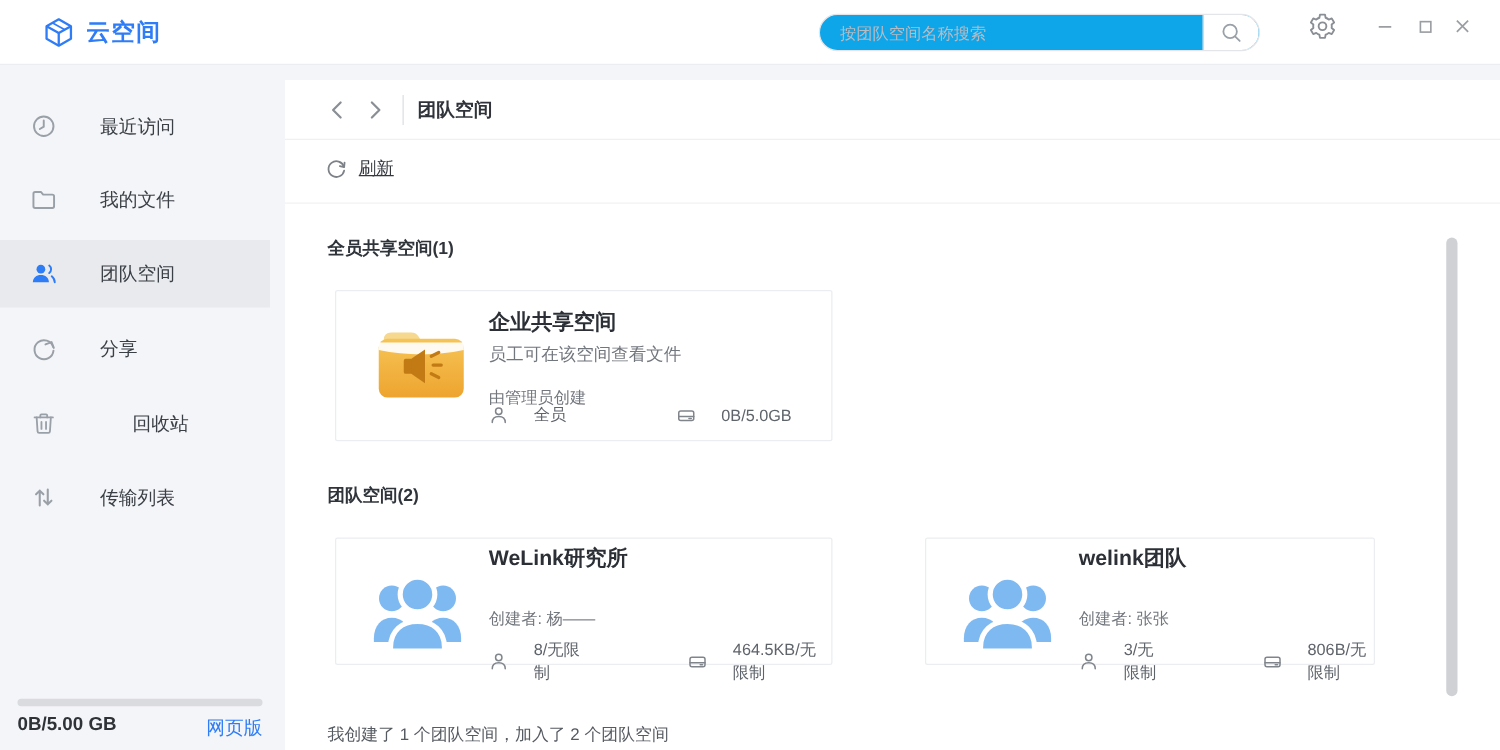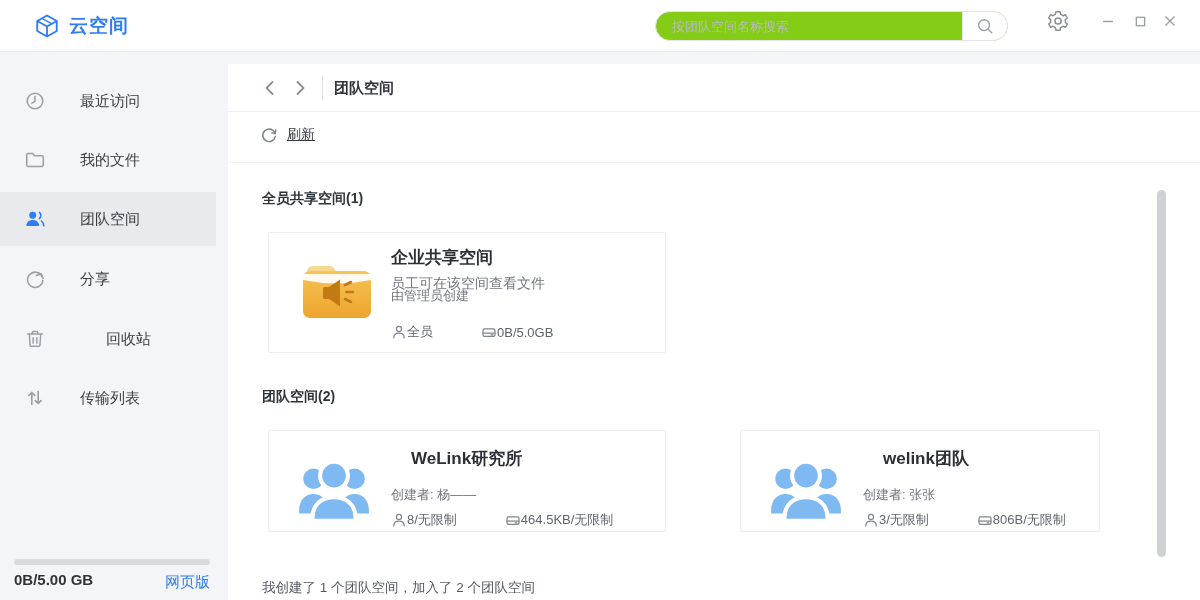--- a/index.html
+++ b/index.html
@@ -7,21 +7,21 @@
   body {
     font-family:"Liberation Sans","DejaVu Sans",sans-serif;
     position:relative; background:#fff; overflow:hidden; color:#333;
   }
   
   .topbar { position:absolute; left:0; top:0; width:1200px; height:52px;
     background:#fff; border-bottom:1px solid #ebedf0; }
   .logo { position:absolute; left:34px; top:0; height:52px; display:flex; align-items:center; gap:9px; }
   .logo-text { color:#2e7cf6; font-size:19px; font-weight:700; letter-spacing:1px; }
   .search { position:absolute; left:655px; top:11px; width:353px; height:30px;
-    border:1px solid #e3e5e9; border-radius:16px; display:flex; align-items:stretch; background:#84cc16; overflow:hidden; }
+    border:1px solid #e3e5e9; border-radius:16px; display:flex; align-items:stretch; background:#0ea5e9; overflow:hidden; }
   .search input { flex:1; border:none; outline:none; padding:0 16px; font-size:13px; color:#333;
     font-family:inherit; background:transparent; }
   .search input::placeholder { color:#b7bbc2; }
   .search-divider { width:1px; background:#e3e5e9; margin:0; }
   .search-btn { width:44px; display:flex; align-items:center; justify-content:center; cursor:pointer; background:#fff; border:none; }
   .gear { position:absolute; left:1046px; top:9px; width:24px; height:24px; cursor:pointer; }
   .winbtn { position:absolute; top:11px; width:20px; height:20px; cursor:pointer; display:flex; align-items:center; justify-content:center; }
   .win-min { left:1098px; } .win-max { left:1130px; } .win-close { left:1160px; }
   
   .sidebar { position:absolute; left:0; top:52px; width:228px; height:548px; background:#f4f5f8; }
@@ -46,29 +46,29 @@
   .refresh { position:absolute; left:32px; top:14px; display:flex; align-items:center; gap:9px; cursor:pointer; }
   .refresh .lbl { font-size:14px; color:#34383e;text-decoration:underline; }
   .sec-head { position:absolute; left:34px; font-size:14px; font-weight:700; color:#2f343b; }
   .sec1 { top:126px; } .sec2 { top:324px; }
   .card { position:absolute; background:#fff; border:1px solid #ebedf0; border-radius:2px; cursor:pointer; }
   .card1 { left:40px; top:168px; width:398px; height:121px; }
   .cardA { left:40px; top:366px; width:398px; height:102px; }
   .cardB { left:512px; top:366px; width:360px; height:102px; }
   .card .title { position:absolute; left:122px; font-size:17px; font-weight:600; color:#2c3036; }
   .card .sub { position:absolute; left:122px; font-size:14px; color:#72767d; }
-  .card .meta { position:absolute; left:122px; display:flex; align-items:center; gap:0; font-size:13px; color:#5f646b; }
+  .card .meta { position:absolute; left:122px; display:flex; align-items:center; gap:20px; font-size:13px; color:#5f646b; }
   .meta .gap { width:48px; }
   .card1 .title { top:13px; }
   .card1 .desc { top:42px; }
-  .card1 .creator { top:54px; font-size:13px; }
+  .card1 .creator { top:76px; font-size:13px; }
   .card1 .meta { top:90px; }
   .folder-ic { position:absolute; left:30px; top:29px; }
   .team-ic { position:absolute; left:28px; top:20px; }
-  .cardA .title, .cardB .title { top:16px;margin-left:20px; }
+  .cardA .title, .cardB .title { top:4px; }
   .cardA .creator, .cardB .creator { top:55px; font-size:13px; }
   .cardA .meta, .cardB .meta { top:80px; }
   .footer-status { position:absolute; left:34px; top:515px; font-size:13.5px; color:#565b62; }
   .scroll-thumb { position:absolute; left:929px; top:126px; width:9px; height:367px; border-radius:5px; background:#cfd1d5; cursor:pointer; }
   svg { display:block; }
 </style>
 </head>
 <body>
 
 <div class="topbar">

